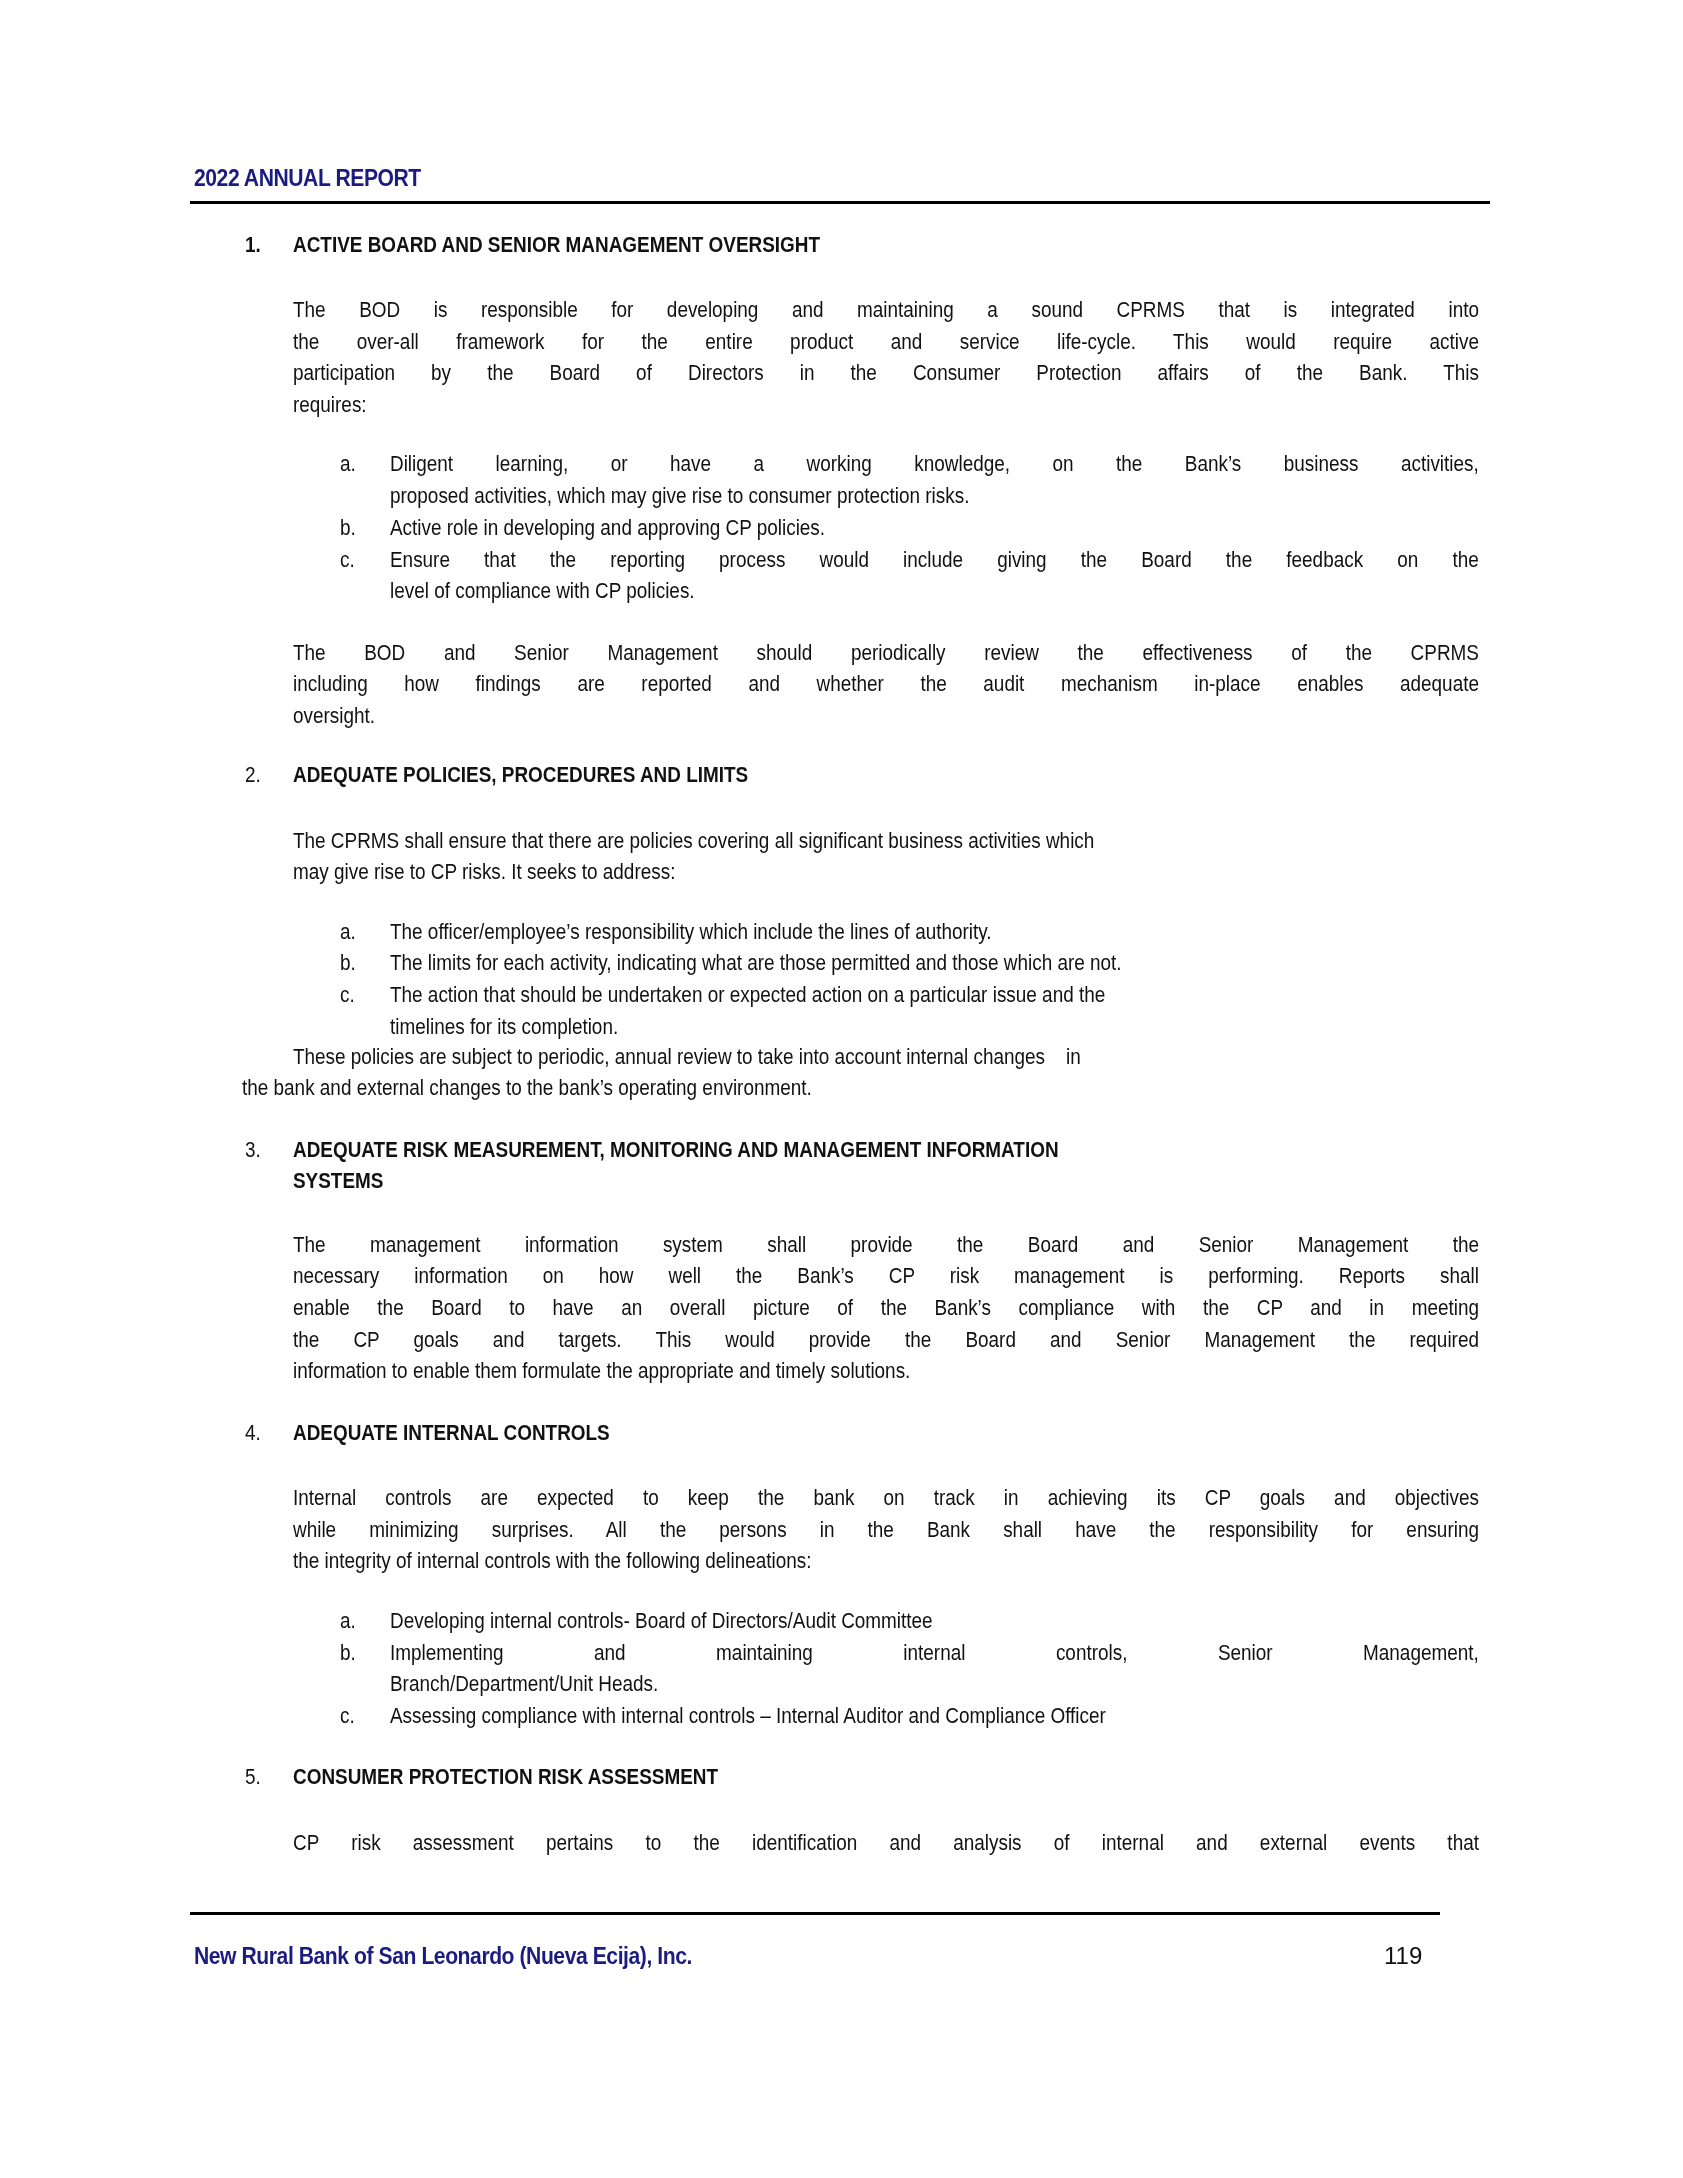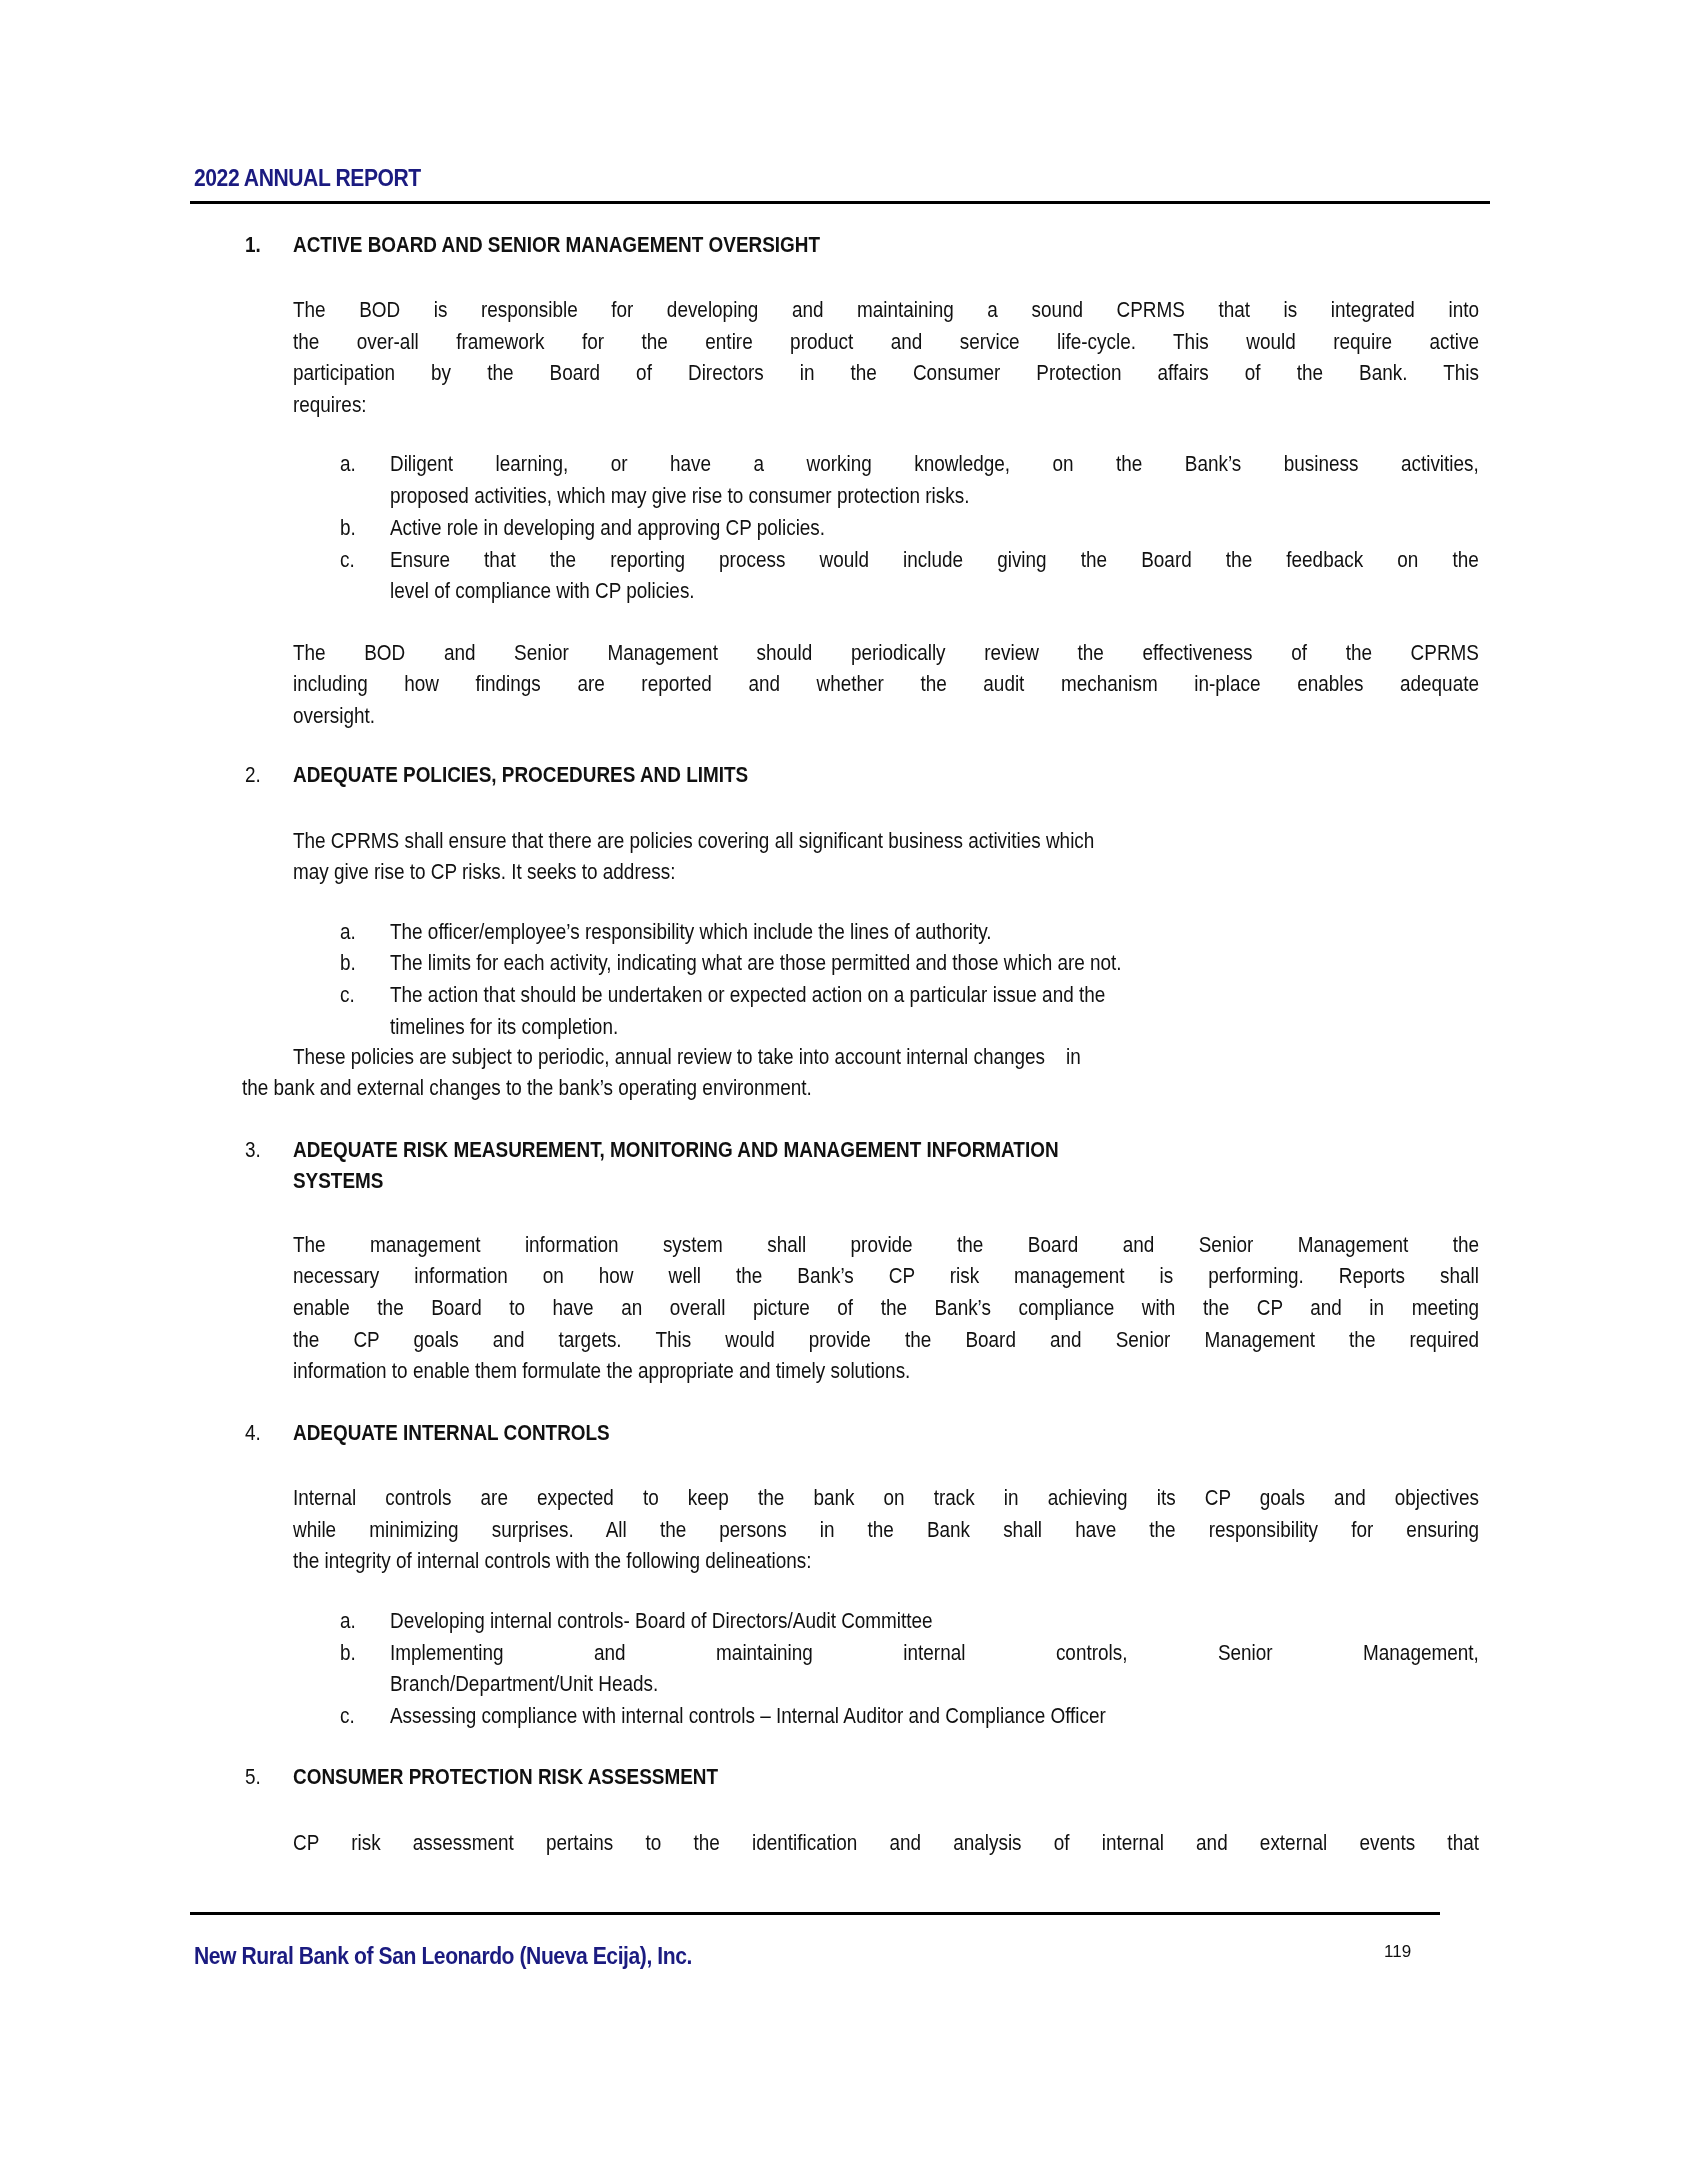--- a/index.html
+++ b/index.html
@@ -7,21 +7,21 @@
          font-family: "Liberation Sans", sans-serif; color: #111111; }
   .page { position: absolute; left: 0; top: 4px; width: 1683px; height: 2178px; }
 
   .run-head { position: absolute; left: 194px; top: 160px; font-family: "Liberation Sans", sans-serif;
               font-weight: bold; font-size: 24px; color: #1b1b80; letter-spacing: -0.5px; }
   .rule { position: absolute; height: 3px; background: #000; }
   .rule.top { left: 190px; top: 197px; width: 1300px; }
   .rule.bottom { left: 190px; top: 1908px; width: 1250px; }
   .run-foot { position: absolute; left: 194px; top: 1938px; font-weight: bold; font-size: 24px;
               color: #1b1b80; letter-spacing: -0.5px; }
-  .page-num { position: absolute; left: 1384px; top: 1938px; font-size: 17px; color: #111; }
+  .page-num { position: absolute; left: 1384px; top: 1938px; font-size: 24px; color: #111; }
   .line { position: absolute; font-size: 22px; line-height: 26px; white-space: nowrap; }
   .j { text-align: justify; text-align-last: justify; white-space: normal; }
   .h-num { position: absolute; font-size: 22px; line-height: 26px; left: 245px; }
   .h-num.bold { font-weight: bold; }
   .h-title { position: absolute; left: 293px; font-size: 22px; line-height: 26px; font-weight: bold; }
   .li-letter { position: absolute; left: 340px; font-size: 22px; line-height: 26px; }
   .p-left { left: 293px; }
   .li-left { left: 390px; }
   .full-w { width: 1186px; }
   .li-w { width: 1089px; }

